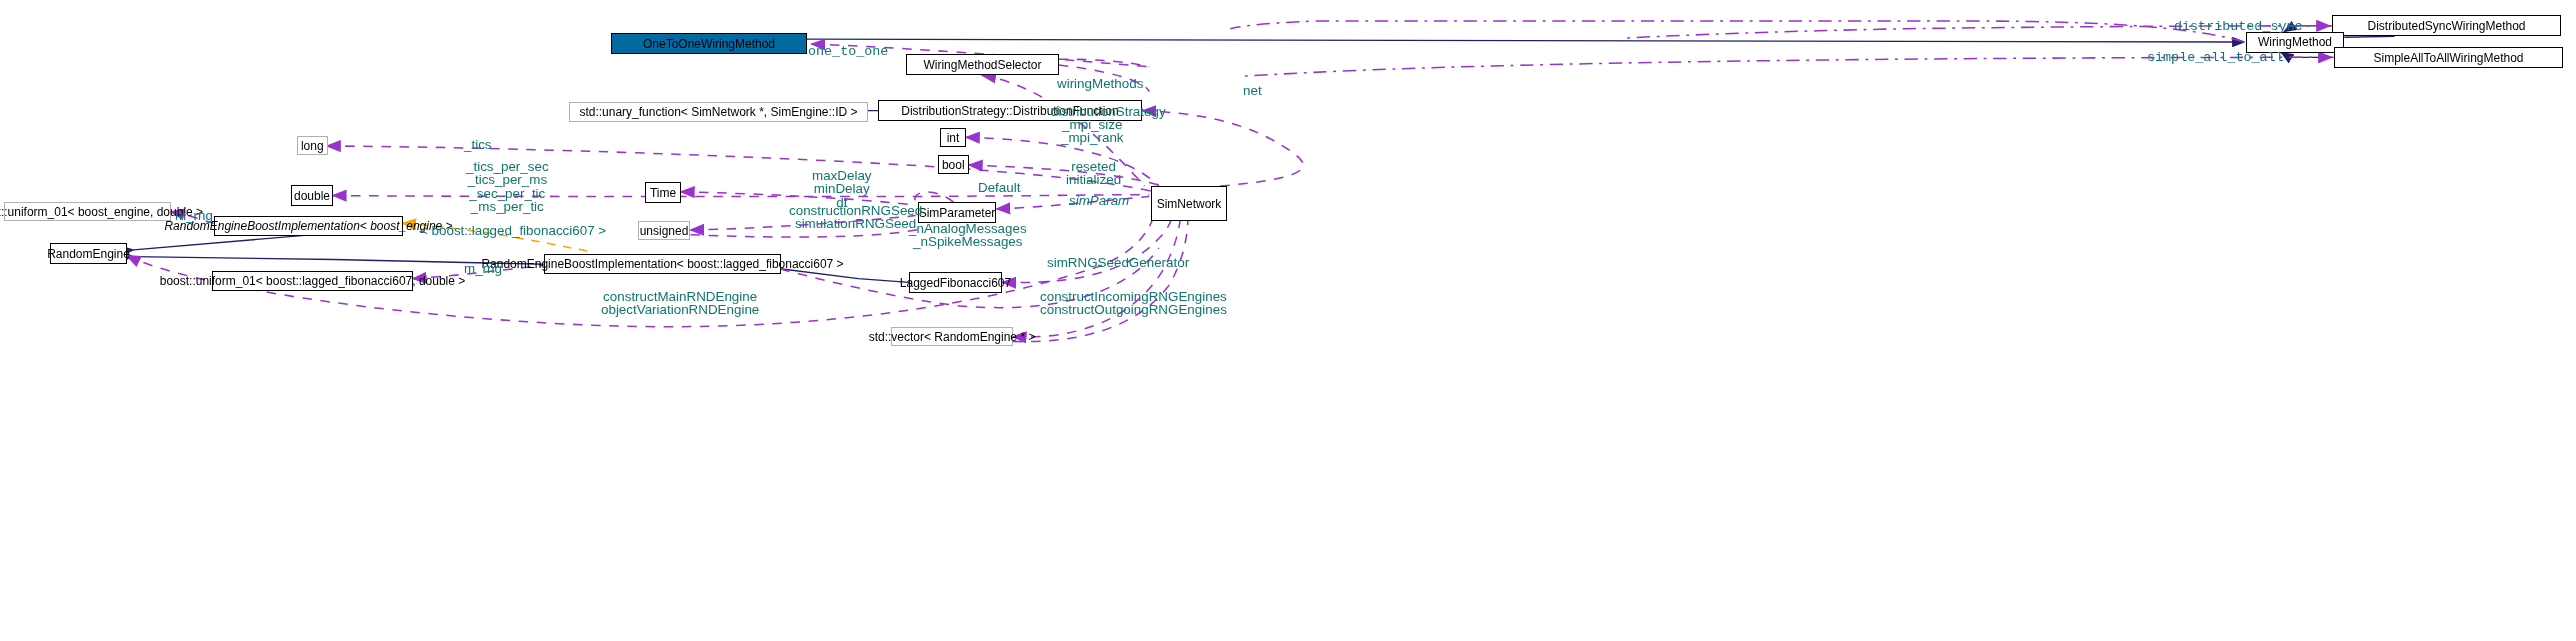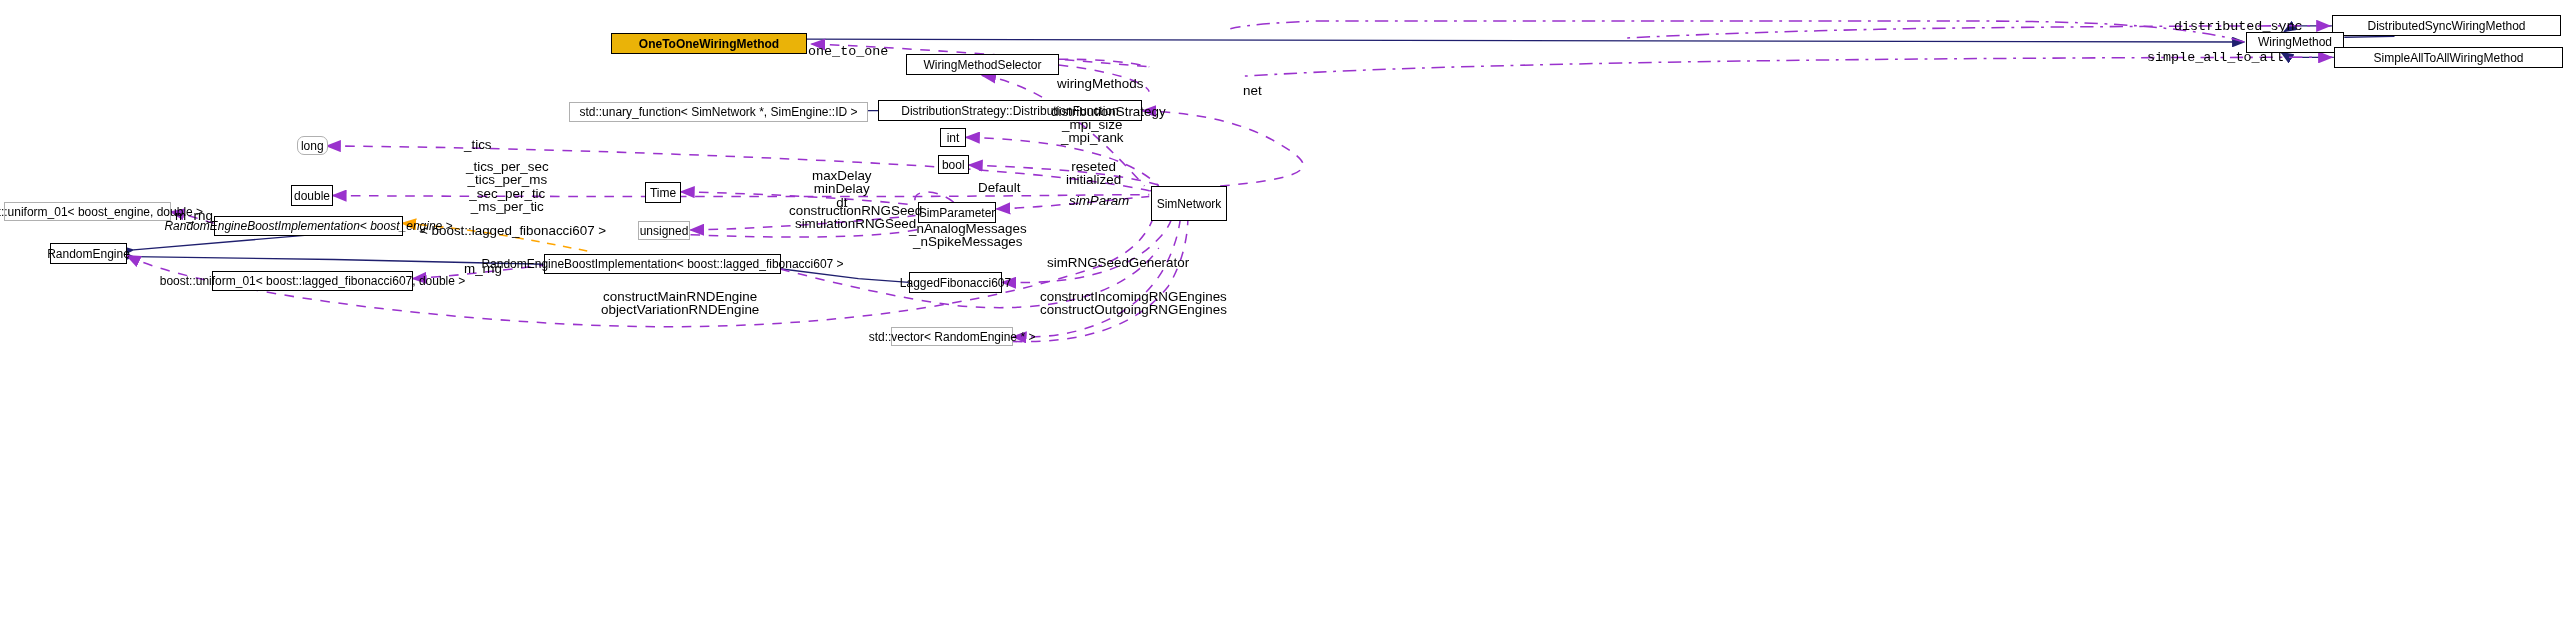--- a/index.html
+++ b/index.html
@@ -2,23 +2,23 @@
 <html><head>
 <meta charset="utf-8">
 <style>
   html,body{margin:0;padding:0;background:#ffffff;}
   body{font-family:"Liberation Sans", sans-serif;}
   #canvas{position:relative;width:2576px;height:642px;background:#ffffff;overflow:hidden;}
   svg#edges{position:absolute;left:0;top:0;width:2576px;height:642px;}
   .node{position:absolute;box-sizing:border-box;display:flex;align-items:center;justify-content:center;
         border:1px solid #000000;background:#ffffff;color:#000000;font-size:12px;line-height:1;
         white-space:nowrap;font-family:"Liberation Sans", sans-serif;}
-  .node.current{background:#eab308;border:1px solid #000000;font-weight:bold;}
+  .node.current{background:#0369a1;border:1px solid #000000;}
   .node.ext{border:1px solid #b0b0b0;background:#ffffff;}
-  .elabel{position:absolute;font-size:13.4px;color:#000000;white-space:pre;line-height:13.4px;
+  .elabel{position:absolute;font-size:13.4px;color:#0f766e;white-space:pre;line-height:13.4px;
           font-family:"Liberation Sans", sans-serif;text-align:center;}
   .elabel.tt{font-family:"Liberation Mono", monospace;font-size:13.4px;}
 </style>
 </head>
 <body>
 
 <div id="canvas">
 
   <svg id="edges" viewBox="0 0 2701 673">
     <defs>
@@ -102,21 +102,21 @@
     </div>
     <div class="node" style="left: 878px; top: 100px; width: 264px; height: 21px;">
       <span>DistributionStrategy::DistributionFunction</span>
     </div>
     <div class="node" style="left: 940px; top: 128px; width: 26px; height: 19px;">
       <span>int</span>
     </div>
     <div class="node" style="left: 938px; top: 155px; width: 30.5px; height: 19px;">
       <span>bool</span>
     </div>
-    <div class="node ext" style="left: 297px; top: 136px; width: 30.5px; height: 19px; border-radius: 7px;">
+    <div class="node ext" style="left: 297px; top: 136px; width: 30.5px; height: 19px;">
       <span>long</span>
     </div>
     <div class="node" style="left: 291px; top: 185px; width: 42px; height: 21px;">
       <span>double</span>
     </div>
     <div class="node" style="left: 645px; top: 182px; width: 36px; height: 21px;">
       <span>Time</span>
     </div>
     <div class="node" style="left: 918px; top: 202px; width: 78px; height: 21px;">
       <span>SimParameter</span>

